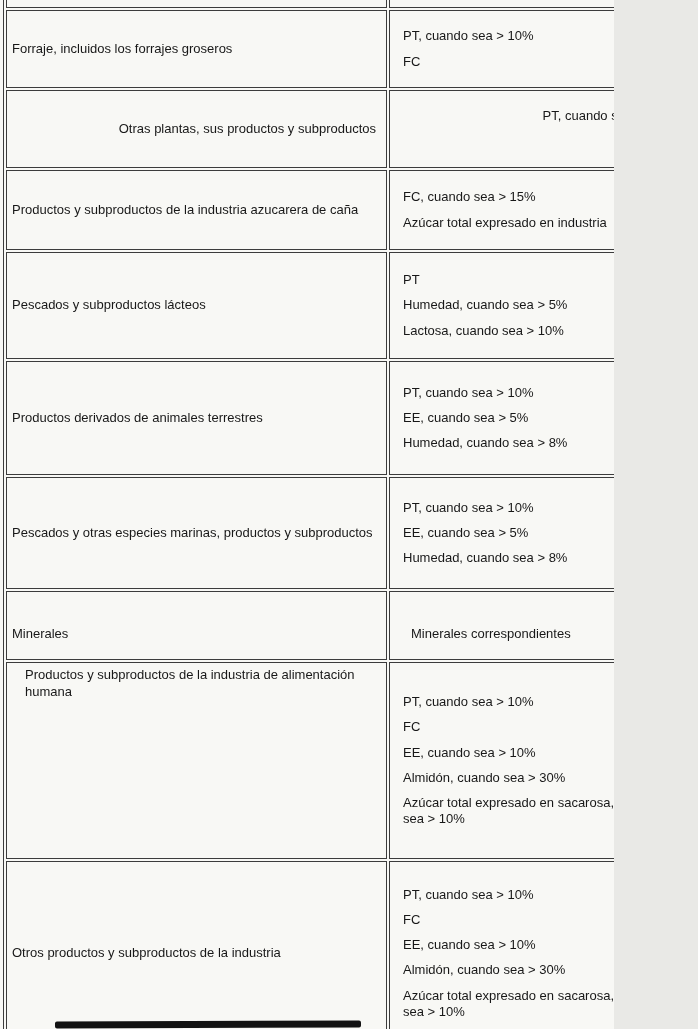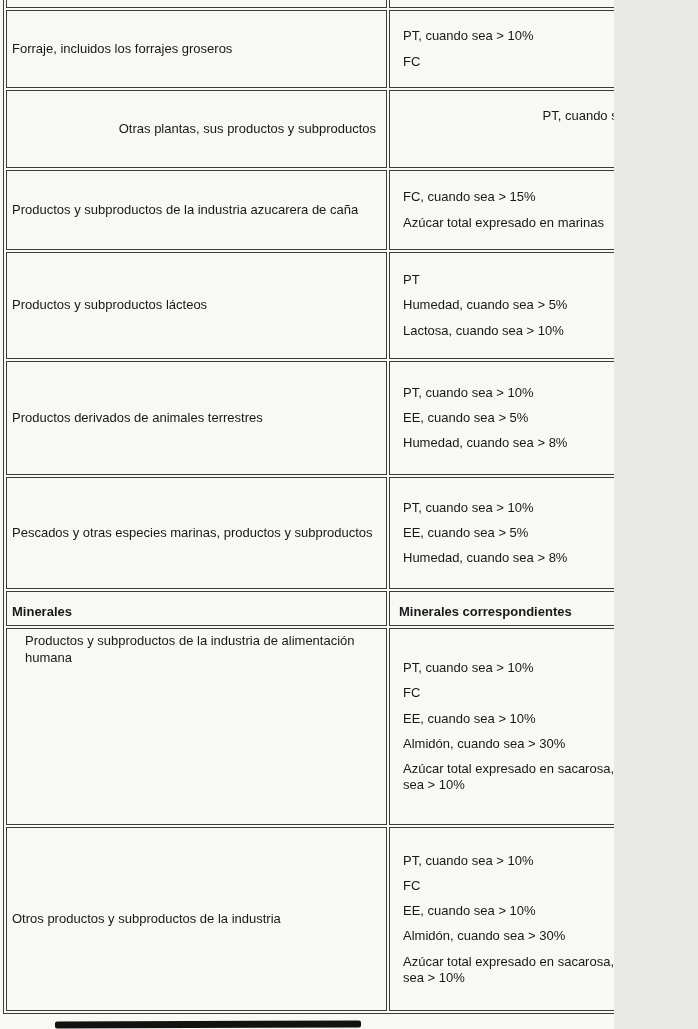--- a/index.html
+++ b/index.html
@@ -35,23 +35,23 @@
   td.left-cell {
     width: 381px;
     padding: 3px 10px 3px 5px;
   }
   td.right-cell {
     padding: 3px 8px 3px 5px;
   }
   .cat-text { line-height: 1.25; }
   .line { margin: 9px 8px; line-height: 1.25; }
   tr.compact td { vertical-align: middle; }
-  tr.compact .line { margin: 4px; }
+  tr.compact .line { margin: 16px; }
   tr.compact td.left-cell,
-  tr.compact td.right-cell { padding-top: 8px; padding-bottom: 1px; font-weight: bold; }
+  tr.compact td.right-cell { padding-top: 18px; padding-bottom: 1px; }
   tr.top-align td.left-cell { vertical-align: top; padding-top: 4px; padding-left: 18px; }
   .artifact {
     position: absolute;
     left: 55px;
     bottom: 1px;
     width: 306px;
     height: 7px;
     background: #121212;
     border-radius: 2px;
     transform: rotate(-0.2deg);
@@ -84,26 +84,26 @@
             <div class="line">PT, cuando sea &gt; 10%</div>
             <div class="line">FC</div>
           </td>
         </tr>
         <tr style="height: 80px; border-radius: 8px;">
           <td class="left-cell">
             <div class="cat-text">Productos y subproductos de la industria azucarera de caña</div>
           </td>
           <td class="right-cell">
             <div class="line">FC, cuando sea &gt; 15%</div>
-            <div class="line">Azúcar total expresado en marinas</div>
+            <div class="line">Azúcar total expresado en industria</div>
           </td>
         </tr>
         <tr style="height: 107px;">
           <td class="left-cell">
-            <div class="cat-text">Productos y subproductos lácteos</div>
+            <div class="cat-text">Pescados y subproductos lácteos</div>
           </td>
           <td class="right-cell">
             <div class="line">PT</div>
             <div class="line">Humedad, cuando sea &gt; 5%</div>
             <div class="line">Lactosa, cuando sea &gt; 10%</div>
           </td>
         </tr>
         <tr style="height: 114px;">
           <td class="left-cell">
             <div class="cat-text">Productos derivados de animales terrestres</div>

